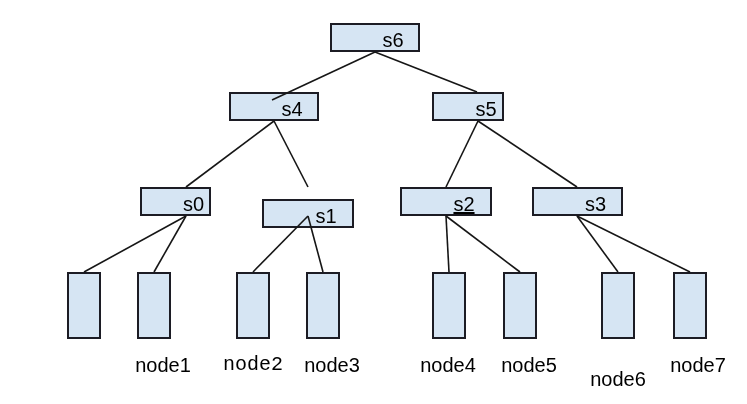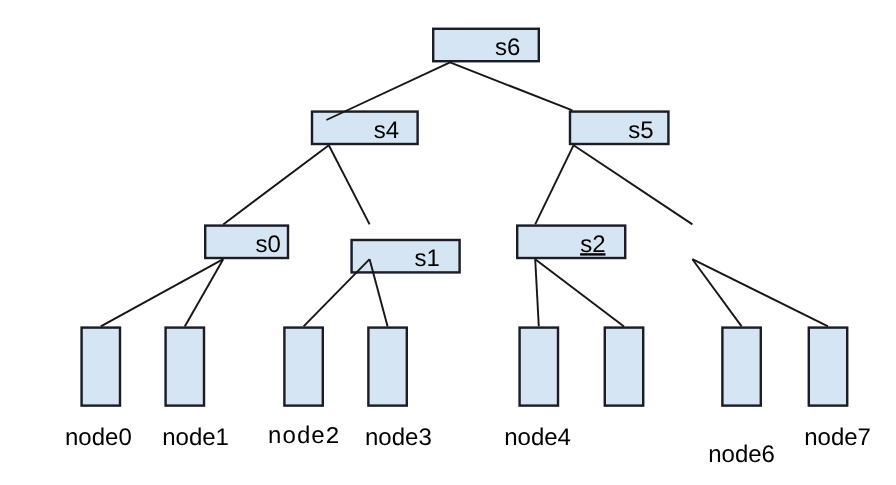--- a/index.html
+++ b/index.html
@@ -14,21 +14,21 @@
     position:relative;width:747px;height:404px;background:var(--background);
     font-family:"Liberation Sans",sans-serif;color:var(--text-color);
     overflow:hidden;
   }
   .edges{position:absolute;left:0;top:0;width:747px;height:404px;pointer-events:none;z-index:3;}
   .edges line{stroke:var(--edge-color);stroke-width:1.6;}
   .sbox{
     position:absolute;height:29px;box-sizing:border-box;z-index:2;
     background:var(--node-fill);border:2px solid var(--node-stroke);
     font-size:20px;line-height:26px;text-align:center;
-    padding-left:36px;padding-top:2px;margin-left:30px;
+    padding-left:36px;padding-top:2px;
   }
   .leaf{
     position:absolute;width:34px;height:67px;top:272px;box-sizing:border-box;z-index:2;
     background:var(--node-fill);border:2px solid var(--node-stroke);
   }
   .leaf-label{
     position:absolute;top:354px;width:84px;z-index:2;
     font-size:20px;line-height:22px;text-align:center;white-space:nowrap;
   }
 </style>
@@ -50,36 +50,37 @@
     <line x1="308" y1="216" x2="323" y2="272"></line>
     <line x1="446" y1="216" x2="449" y2="272"></line>
     <line x1="446" y1="216" x2="520" y2="272"></line>
     <line x1="577" y1="216" x2="618" y2="272"></line>
     <line x1="577" y1="216" x2="690" y2="272"></line>
   </svg>
 
   <div class="sbox" style="left:330px;top:23px;width:90px;">s6</div>
 
   <div class="sbox" style="left:229px;top:92px;width:90px;">s4</div>
-  <div class="sbox" style="left:444px;top:92px;width:84px;">s5</div>
+  <div class="sbox" style="left:432px;top:92px;width:72px;">s5</div>
 
   <div class="sbox" style="left:140px;top:187px;width:71px;">s0</div>
   <div class="sbox" style="left:262px;top:199px;width:92px;">s1</div>
   <div class="sbox" style="left:400px;top:187px;width:92px;text-decoration:underline;">s2</div>
+  <div class="sbox" style="left:532px;top:187px;width:91px;">s3</div>
 
   <div class="leaf" style="left:67px;"></div>
   <div class="leaf" style="left:137px;"></div>
   <div class="leaf" style="left:236px;"></div>
   <div class="leaf" style="left:306px;"></div>
   <div class="leaf" style="left:432px;"></div>
   <div class="leaf" style="left:503px;"></div>
   <div class="leaf" style="left:601px;"></div>
   <div class="leaf" style="left:673px;"></div>
 
-  <div class="leaf-label" style="left:40px;">node0</div>
   <div class="leaf-label" style="left:121px;">node1</div>
   <div class="leaf-label" style="left:211px;font-family:Liberation Mono, monospace;">node2</div>
   <div class="leaf-label" style="left:290px;">node3</div>
   <div class="leaf-label" style="left:406px;">node4</div>
+  <div class="leaf-label" style="left:487px;">node5</div>
   <div class="leaf-label" style="left:576px;margin-top:14px;">node6</div>
   <div class="leaf-label" style="left:656px;">node7</div>
 
 </div>
 
 </body></html>

